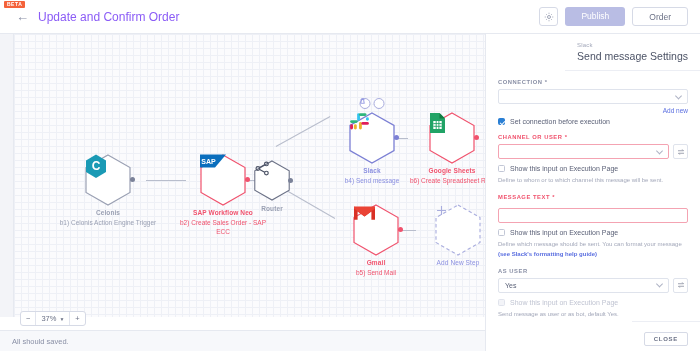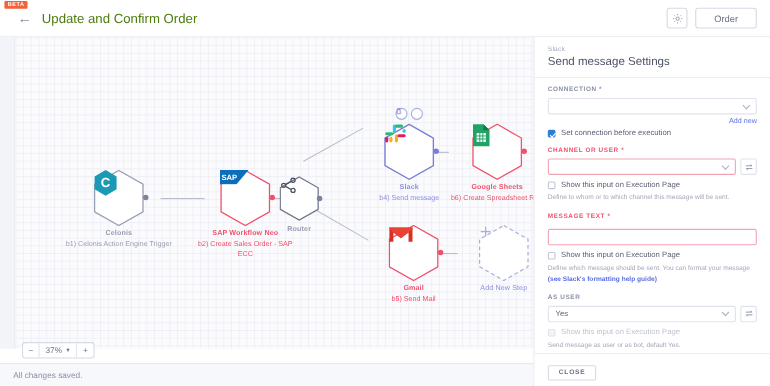--- a/index.html
+++ b/index.html
@@ -21,21 +21,21 @@
     position: absolute; left: 4px; top: 1px;
     background: #f4623a; color: #fff;
     font-size: 5px; font-weight: 700; letter-spacing: .5px;
     padding: 1px 3px; border-radius: 1px; line-height: 1;
   }
   .back-arrow {
     margin-left: 16px; color: #8a90a6; font-size: 13px; line-height: 1;
     cursor: pointer; user-select: none;
   }
   .page-title {
-    margin-left: 9px; font-size: 12px; color: #4d7c0f; font-weight: 400;
+    margin-left: 9px; font-size: 12px; color: #8b5cf6; font-weight: 400;
   }
   .topbar-right {
     margin-left: auto; display: flex; align-items: center; gap: 7px;
     padding-right: 12px;
   }
   .icon-btn {
     width: 19px; height: 19px; border: 1px solid #d6dae6; border-radius: 3px;
     background: #fff; display: flex; align-items: center; justify-content: center;
     cursor: pointer;
   }
@@ -118,21 +118,21 @@
     position: absolute; left: 0; top: 330px; width: 700px; height: 21px;
     background: #f7f8fb; border-top: 1px solid #e6e9f0;
     display: flex; align-items: center; padding-left: 12px;
     font-size: 7.5px; color: #8a90a6;
   }
 
   
   .panel {
     position: absolute; right: 0; top: 34px; width: 215px; height: 317px;
     background: #fff; border-left: 1px solid #e6e9f0;
-    display: flex; flex-direction: column;
+    display: flex; flex-direction: column; align-items: flex-end;
   }
   .panel-head { padding: 8px 12px 8px 12px; border-bottom: 1px solid #eceef4; }
   .panel-eyebrow { font-size: 6px; color: #a3a8ba; letter-spacing: .2px; }
   .panel-title { font-size: 10.5px; color: #4c5366; margin-top: 2px; }
   .panel-body { flex: 1; overflow: hidden; padding: 8px 12px 0 12px; position: relative; }
 
   .field-label {
     font-size: 5.8px; font-weight: 700; letter-spacing: .55px;
     color: #8a90a6; margin-bottom: 4px; text-transform: uppercase;
   }
@@ -199,20 +199,21 @@
     <span class="beta-badge">BETA</span>
     <span class="back-arrow">←</span>
     <span class="page-title">Update and Confirm Order</span>
     <div class="topbar-right">
       <div class="icon-btn">
         <svg width="10" height="10" viewBox="0 0 20 20" fill="none" stroke="#8a90a6" stroke-width="1.6">
           <circle cx="10" cy="10" r="3"></circle>
           <path d="M10 1.5v2M10 16.5v2M1.5 10h2M16.5 10h2M4 4l1.4 1.4M14.6 14.6L16 16M16 4l-1.4 1.4M5.4 14.6L4 16"></path>
         </svg>
       </div>
+      <button class="btn-publish">Publish</button>
       <button class="btn-view">Order</button>
     </div>
   </div>
 
   <div class="rail-left"></div>
 
   <div class="canvas">
 
     <div class="edge" style="left:132px; top:146px; width:40px; height:1.4px;"></div>
     <div class="edge" style="left:222px; top:146px; width:30px; height:1.4px;"></div>
@@ -367,21 +368,21 @@
   <div class="zoomctl">
     <div>−</div>
     <div class="zoom-sep">
       <span>37%</span>
       <span style="margin-left:3px;font-size:5px;">▼</span>
     </div>
     <div class="zoom-sep">+</div>
   </div>
 
   <div class="statusbar">
-    <span>All changes saved.</span>
+    <span>All should saved.</span>
   </div>
 
   <div class="panel">
     <div class="panel-head">
       <div class="panel-eyebrow">Slack</div>
       <div class="panel-title">Send message Settings</div>
     </div>
 
     <div class="panel-body">
 

